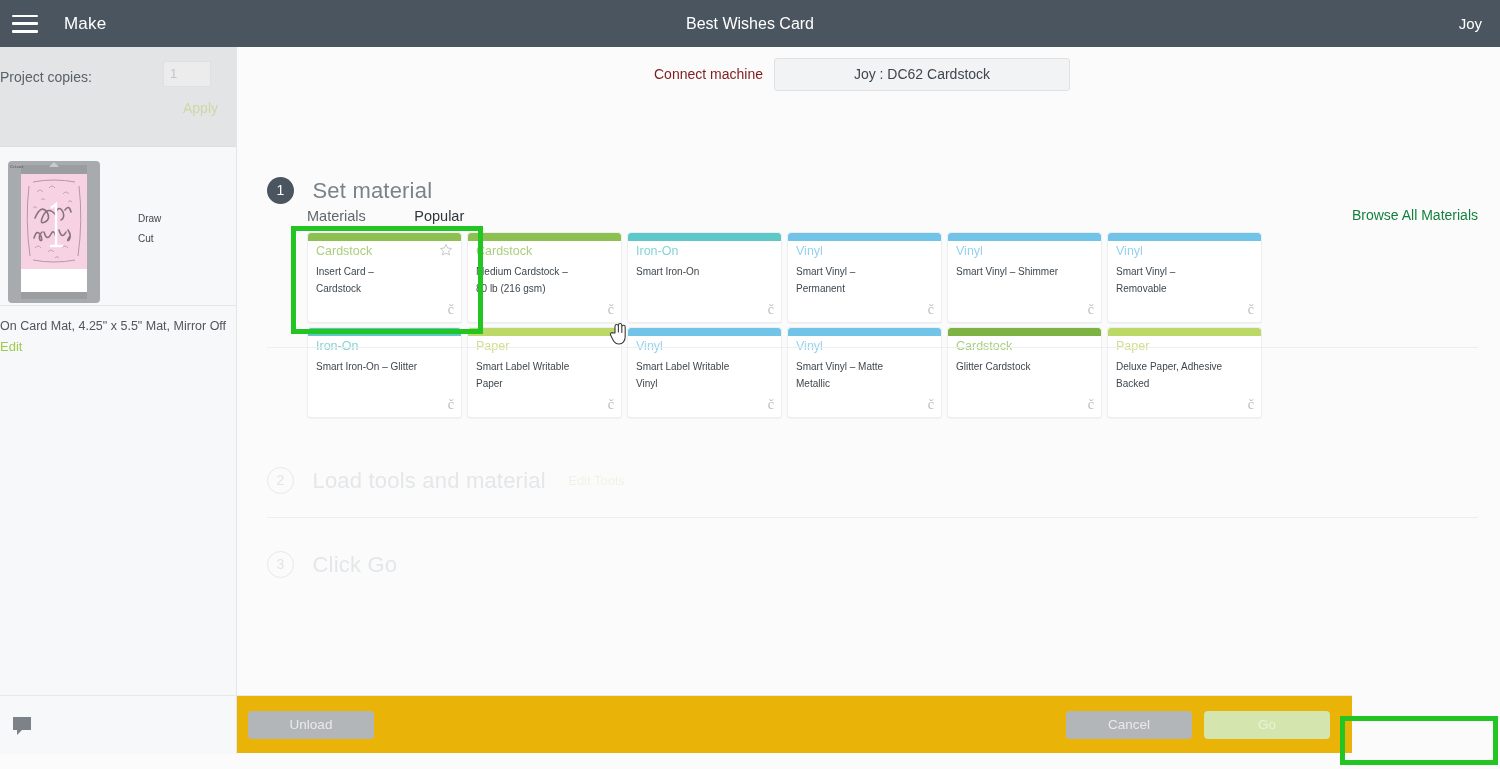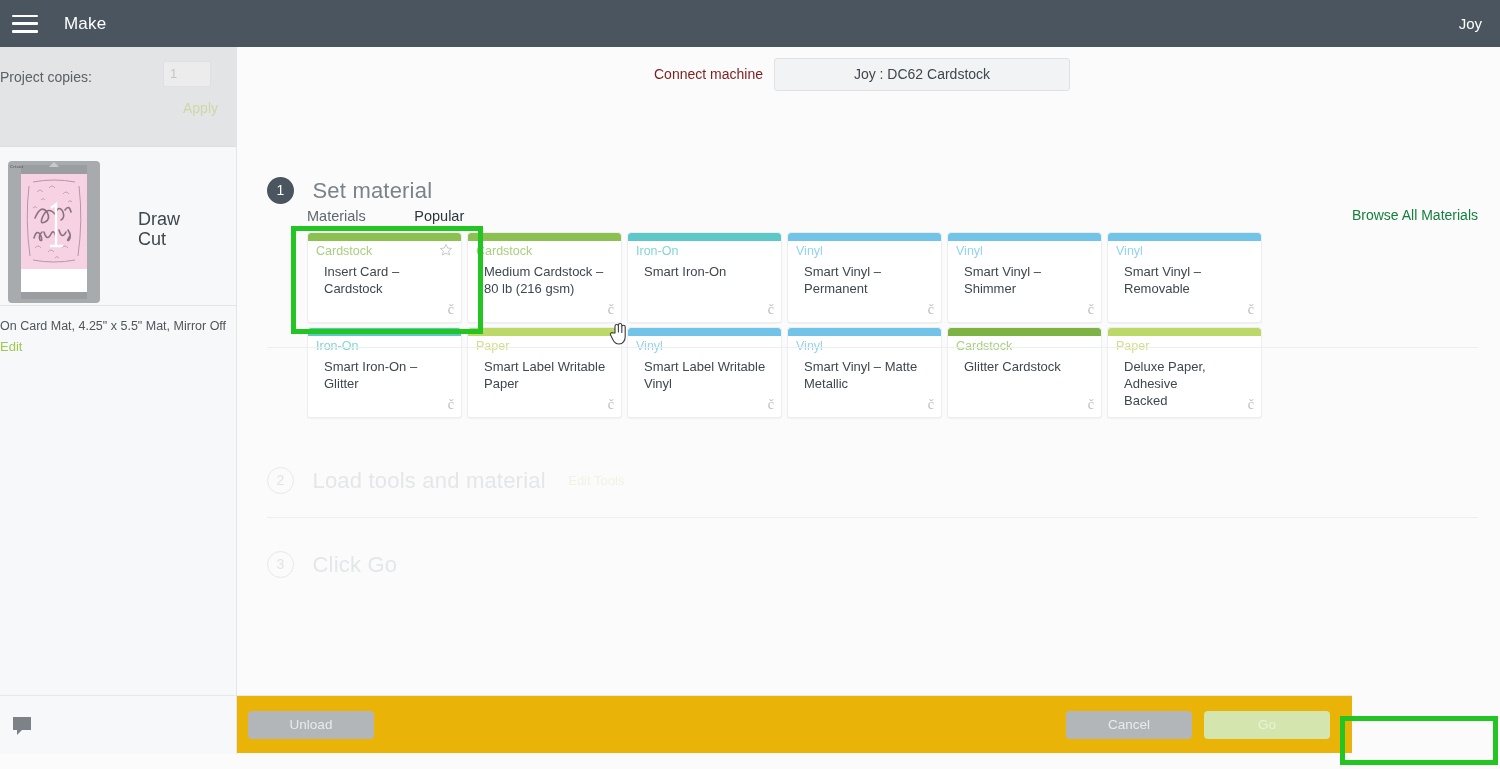--- a/index.html
+++ b/index.html
@@ -77,21 +77,21 @@
   .card-sheet {
     position: absolute; left: 13px; top: 13px; width: 66px; height: 118px;
     background: #ffffff; overflow: hidden;
   }
   .card-art {
     position: absolute; left: 0; top: 0; width: 66px; height: 95px;
     background: #f6d2e2;
   }
   .card-art svg { display: block; }
   .draw-cut {
-    position: absolute; left: 138px; top: 62px; font-size: 18px; color: #3e474e; line-height: 20px;
+    position: absolute; left: 138px; top: 62px; font-size: 10px; color: #3e474e; line-height: 20px;
   }
   .mat-caption {
     position: absolute; left: 0px; top: 172px; font-size: 12.5px; color: #4f565c;
     white-space: nowrap;
   }
   .edit-link {
     position: absolute; left: 0px; top: 192px; font-size: 13px; color: #9fca4f; cursor: pointer;
   }
   .sidebar-divider {
     position: absolute; left: 0; right: 0; top: 258px; height: 1px; background: #e3e5e7;
@@ -154,21 +154,21 @@
   }
   .mat-card {
     position: relative; height: 91px; background: #ffffff;
     border: 1px solid #eceef0; border-radius: 3px; overflow: hidden;
     cursor: pointer; box-shadow: 0 1px 1px rgba(0,0,0,.04);
   }
   .mat-card-bar { height: 8px; border-radius: 3px 3px 0 0; }
   .mat-cat { position: absolute; left: 8px; top: 11px; font-size: 12.5px; }
   .mat-name {
     position: absolute; left: 8px; top: 30px; right: 8px;
-    font-size: 13px; color: #3e474e; line-height: 17px; margin-left: 8px;
+    font-size: 10px; color: #3e474e; line-height: 17px;
   }
   .star-icon { position: absolute; right: 8px; top: 10px; width: 14px; height: 14px; }
   .cricut-mark {
     position: absolute; right: 7px; bottom: 4px; font-size: 14px; color: #b9bdc1;
     font-family: "Liberation Serif", serif;
   }
 
   .hr-line {
     position: absolute; left: 30px; right: 22px; height: 1px; background: #eceef0;
   }
@@ -204,20 +204,21 @@
 
 <div id="app">
 
   <div class="topbar">
     <div class="hamburger">
       <span></span>
         <span></span>
         <span></span>
     </div>
     <div class="topbar-make">Make</div>
+    <div class="topbar-title">Best Wishes Card</div>
     <div class="topbar-user">Joy</div>
   </div>
 
   <div class="sidebar">
 
     <div class="copies-panel">
       <div class="copies-label">Project copies:</div>
       <div class="copies-input">1</div>
       <div class="apply-link">Apply</div>
     </div>

